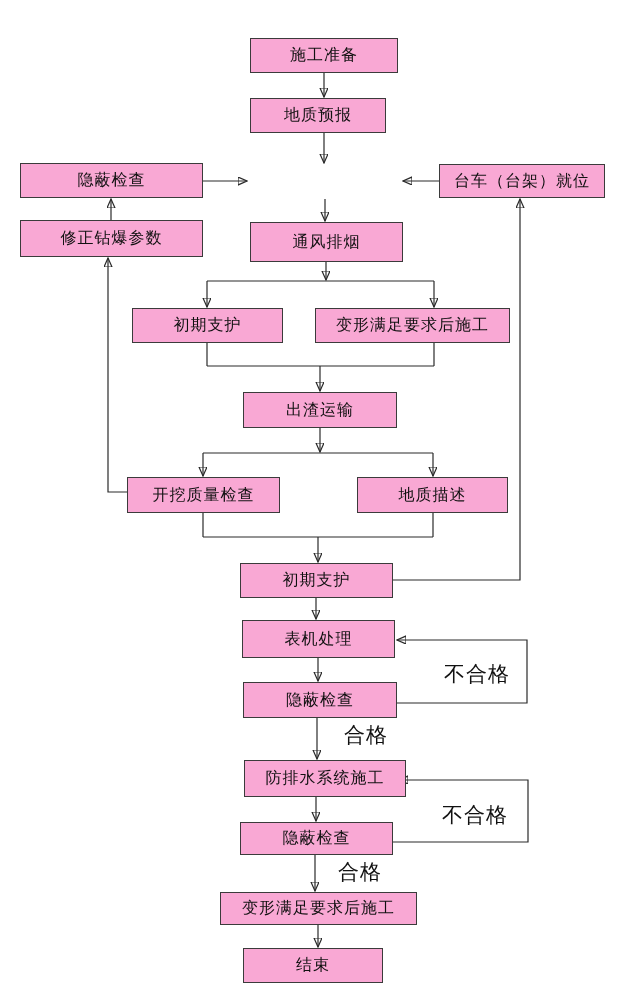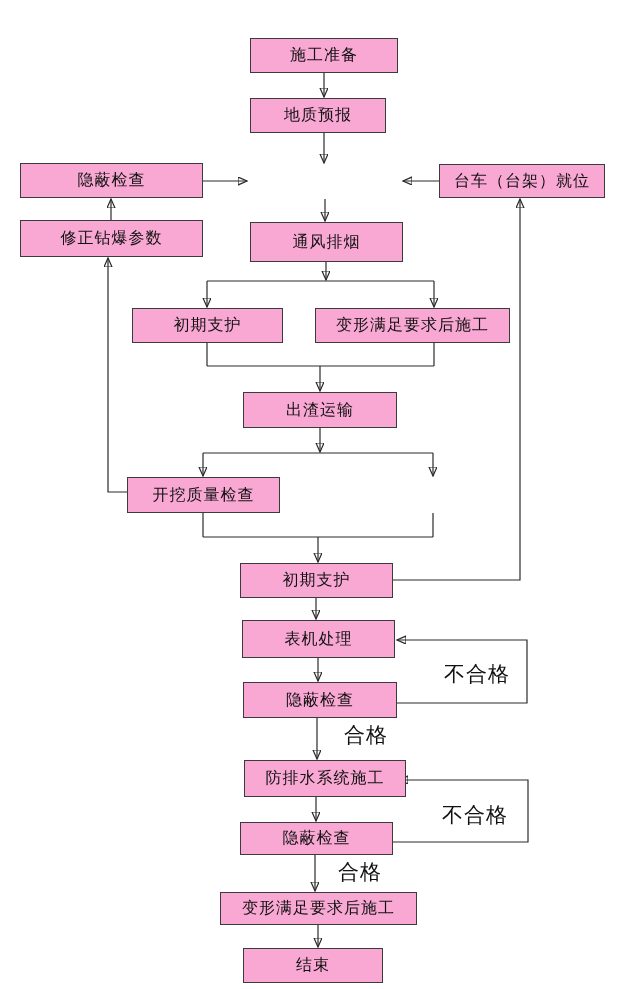--- a/index.html
+++ b/index.html
@@ -77,20 +77,21 @@
   <div class="node" style="left:250px;top:38px;width:148px;height:35px">施工准备</div>
   <div class="node" style="left:250px;top:98px;width:136px;height:35px">地质预报</div>
   <div class="node" style="left:20px;top:163px;width:183px;height:35px">隐蔽检查</div>
   <div class="node" style="left:20px;top:220px;width:183px;height:37px">修正钻爆参数</div>
   <div class="node" style="left:439px;top:164px;width:166px;height:34px">台车（台架）就位</div>
   <div class="node" style="left:250px;top:222px;width:153px;height:40px">通风排烟</div>
   <div class="node" style="left:132px;top:308px;width:151px;height:35px">初期支护</div>
   <div class="node" style="left:315px;top:308px;width:195px;height:35px">变形满足要求后施工</div>
   <div class="node" style="left:243px;top:392px;width:154px;height:36px">出渣运输</div>
   <div class="node" style="left:127px;top:477px;width:153px;height:36px">开挖质量检查</div>
+  <div class="node" style="left:357px;top:477px;width:151px;height:36px">地质描述</div>
   <div class="node" style="left:240px;top:563px;width:153px;height:35px">初期支护</div>
   <div class="node" style="left:242px;top:620px;width:153px;height:38px">表机处理</div>
   <div class="node" style="left:243px;top:682px;width:154px;height:36px">隐蔽检查</div>
   <div class="node" style="left:244px;top:760px;width:162px;height:37px">防排水系统施工</div>
   <div class="node" style="left:240px;top:822px;width:153px;height:33px">隐蔽检查</div>
   <div class="node" style="left:220px;top:892px;width:197px;height:33px">变形满足要求后施工</div>
   <div class="node" style="left:243px;top:948px;width:140px;height:35px">结束</div>
 
   <div class="edge-label" style="left:444px;top:660px">不合格</div>
   <div class="edge-label" style="left:344px;top:721px">合格</div>

